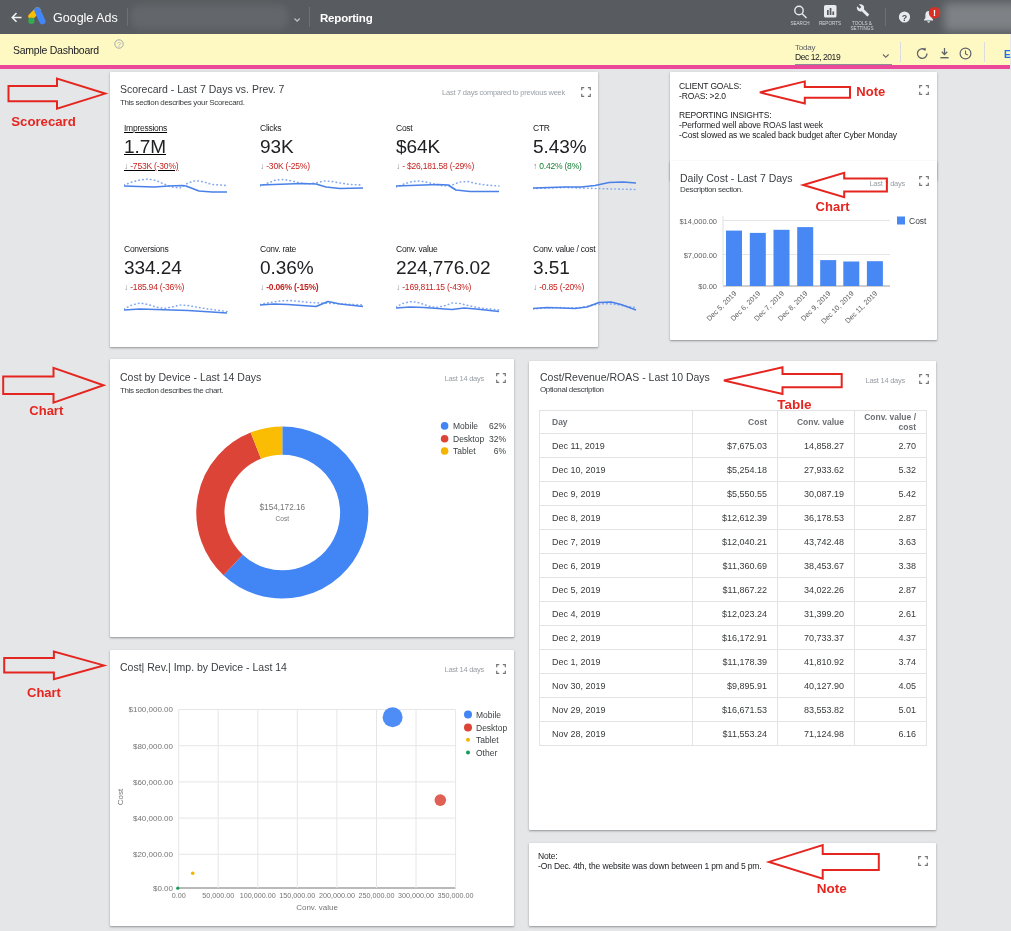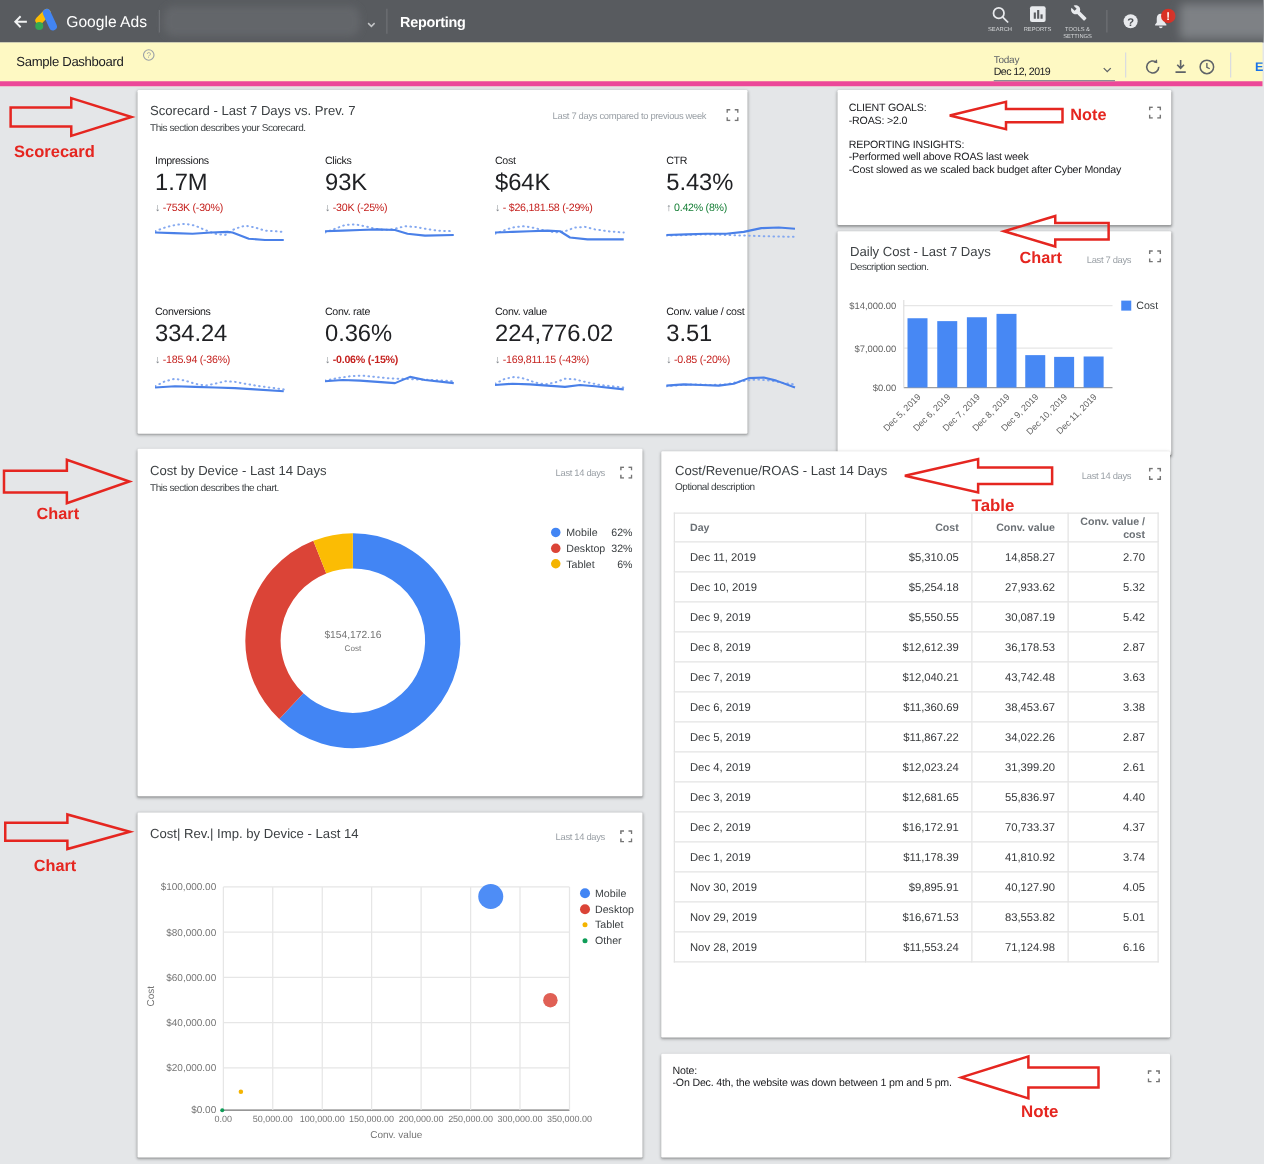--- a/index.html
+++ b/index.html
@@ -107,21 +107,21 @@
     <path d="M6.5 3.4 L6.5 6.9 L8.8 8" stroke="#5f6368" stroke-width="1.1" fill="none"></path>
   </svg>
   <div style="position:absolute;left:984px;top:8px;height:20px;border-left:1px solid #dadce0;"></div>
   <div style="position:absolute;left:1004px;top:15px;font-size:10px;font-weight:bold;color:#1a73e8;">EDIT</div>
 </div>
 
 <div class="card" id="scorecard" style="left:110px;top:72px;width:488px;height:275px;">
   <div class="ctitle" style="position:absolute;left:10px;top:11px;">Scorecard - Last 7 Days vs. Prev. 7</div>
   <div class="csub" style="position:absolute;left:10px;top:26px;">This section describes your Scorecard.</div>
   <div class="range" style="right:33px;top:16px;">Last 7 days compared to previous week</div>
-  <div style="position:absolute;left:14px;top:51px;width:130px;">
+  <div style="position:absolute;left:14px;top:51px;width:130px;text-decoration:underline;">
 <div style="font-size:8.5px;letter-spacing:-0.25px;color:#202124;">Impressions</div>
 <div style="font-size:19px;color:#202124;margin-top:3px;letter-spacing:-0.05px;">1.7M</div>
 <div style="font-size:8.5px;letter-spacing:-0.2px;margin-top:3px;color:#c5221f;"><span style="color:#80868b;">↓</span> -753K (-30%)</div>
 <svg width="104" height="24" style="margin-top:4px;">
 <polyline points="0,10 8,7 16,5 24,4 32,5.5 40,9 48,12 56,13 64,8 72,5.5 80,7 88,9.5 96,10 103,10.5" fill="none" stroke="#85a9f0" stroke-width="1.6" stroke-dasharray="0.5,3.4" stroke-linecap="round"></polyline>
 <polyline points="0,11 15,11.5 30,12 45,11 58,10.5 62,11 75,16 88,17 103,17" fill="none" stroke="#4a80e8" stroke-width="1.7" stroke-linejoin="round"></polyline>
 </svg>
 </div>
     <div style="position:absolute;left:150px;top:51px;width:130px;">
 <div style="font-size:8.5px;letter-spacing:-0.25px;color:#202124;">Clicks</div>
@@ -197,21 +197,21 @@
   <div style="position:absolute;left:9px;top:10px;font-size:8.5px;letter-spacing:-0.15px;color:#202124;line-height:9.7px;">
     CLIENT GOALS:<br>-ROAS: &gt;2.0<br><br>REPORTING INSIGHTS:<br>-Performed well above ROAS last week<br>-Cost slowed as we scaled back budget after Cyber Monday
   </div>
   <div class="expand" style="right:8px;top:13px;">
       <svg width="10" height="10">
         <path d="M0.7 3.2 L0.7 0.7 L3.2 0.7 M6.8 0.7 L9.3 0.7 L9.3 3.2 M9.3 6.8 L9.3 9.3 L6.8 9.3 M3.2 9.3 L0.7 9.3 L0.7 6.8" stroke="#757575" stroke-width="1.2" fill="none"></path>
       </svg>
     </div>
 </div>
 
-<div class="card" style="left:670px;top:185px;width:267px;height:179px;">
+<div class="card" style="left:670px;top:161px;width:267px;height:179px;">
   <div class="ctitle" style="position:absolute;left:10px;top:10.5px;">Daily Cost - Last 7 Days</div>
   <div class="csub" style="position:absolute;left:10px;top:23.5px;">Description section.</div>
   <div class="range" style="right:32px;top:18px;">Last 7 days</div>
   <div class="expand" style="right:8px;top:15px;">
       <svg width="10" height="10">
         <path d="M0.7 3.2 L0.7 0.7 L3.2 0.7 M6.8 0.7 L9.3 0.7 L9.3 3.2 M9.3 6.8 L9.3 9.3 L6.8 9.3 M3.2 9.3 L0.7 9.3 L0.7 6.8" stroke="#757575" stroke-width="1.2" fill="none"></path>
       </svg>
     </div>
   <div id="barchart" style="position:absolute;left:0px;top:0px;">
       <svg width="267" height="179" style="display:block">
@@ -269,21 +269,21 @@
           <text x="396" y="82.8" text-anchor="end">32%</text>
 <circle cx="334.6" cy="92" r="3.8" fill="#f4b400"></circle>
           <text x="343" y="95.1">Tablet</text>
           <text x="396" y="95.1" text-anchor="end">6%</text>
 </g>
 </svg>
     </div>
 </div>
 
 <div class="card" style="left:529px;top:361px;width:407px;height:469px;">
-  <div class="ctitle" style="position:absolute;left:11px;top:9.5px;">Cost/Revenue/ROAS - Last 14 Days</div>
+  <div class="ctitle" style="position:absolute;left:11px;top:9.5px;">Cost/Revenue/ROAS - Last 10 Days</div>
   <div class="csub" style="position:absolute;left:11px;top:24px;">Optional description</div>
   <div class="range" style="right:31px;top:15px;">Last 14 days</div>
   <div class="expand" style="right:7px;top:13px;">
       <svg width="10" height="10">
         <path d="M0.7 3.2 L0.7 0.7 L3.2 0.7 M6.8 0.7 L9.3 0.7 L9.3 3.2 M9.3 6.8 L9.3 9.3 L6.8 9.3 M3.2 9.3 L0.7 9.3 L0.7 6.8" stroke="#757575" stroke-width="1.2" fill="none"></path>
       </svg>
     </div>
   <div id="tablewrap" style="position:absolute;left:10px;top:49px;width:387px;">
       <table style="border-collapse:collapse;width:387px;table-layout:fixed;">
 <colgroup>
@@ -296,21 +296,21 @@
           <tr>
 <th class="tl" style="vertical-align:middle;">Day</th>
             <th style="vertical-align:middle;">Cost</th>
             <th style="vertical-align:middle;">Conv. value</th>
             <th style="vertical-align:middle;">Conv. value / cost</th>
 </tr>
         </thead>
 <tbody>
 <tr>
             <td class="tl">Dec 11, 2019</td>
-            <td>$5,310.05</td>
+            <td>$7,675.03</td>
             <td>14,858.27</td>
             <td>2.70</td>
           </tr>
 <tr>
             <td class="tl">Dec 10, 2019</td>
             <td>$5,254.18</td>
             <td>27,933.62</td>
             <td>5.32</td>
           </tr>
 <tr>
@@ -341,26 +341,20 @@
             <td class="tl">Dec 5, 2019</td>
             <td>$11,867.22</td>
             <td>34,022.26</td>
             <td>2.87</td>
           </tr>
 <tr>
             <td class="tl">Dec 4, 2019</td>
             <td>$12,023.24</td>
             <td>31,399.20</td>
             <td>2.61</td>
-          </tr>
-<tr>
-            <td class="tl">Dec 3, 2019</td>
-            <td>$12,681.65</td>
-            <td>55,836.97</td>
-            <td>4.40</td>
           </tr>
 <tr>
             <td class="tl">Dec 2, 2019</td>
             <td>$16,172.91</td>
             <td>70,733.37</td>
             <td>4.37</td>
           </tr>
 <tr>
             <td class="tl">Dec 1, 2019</td>
             <td>$11,178.39</td>

